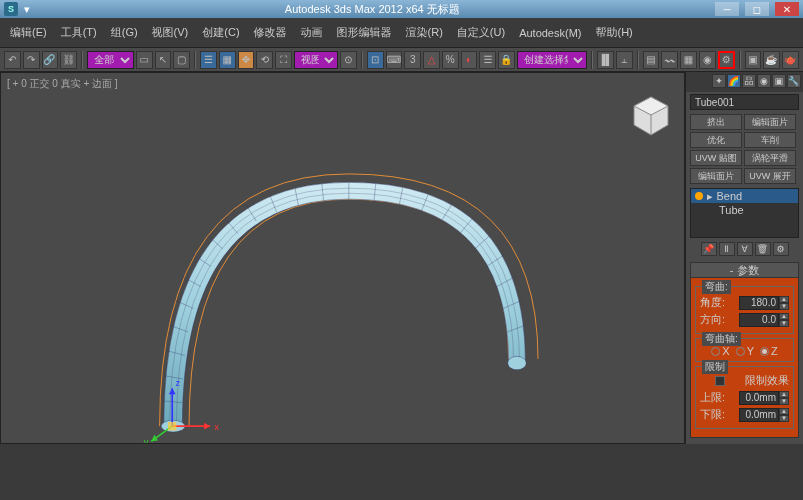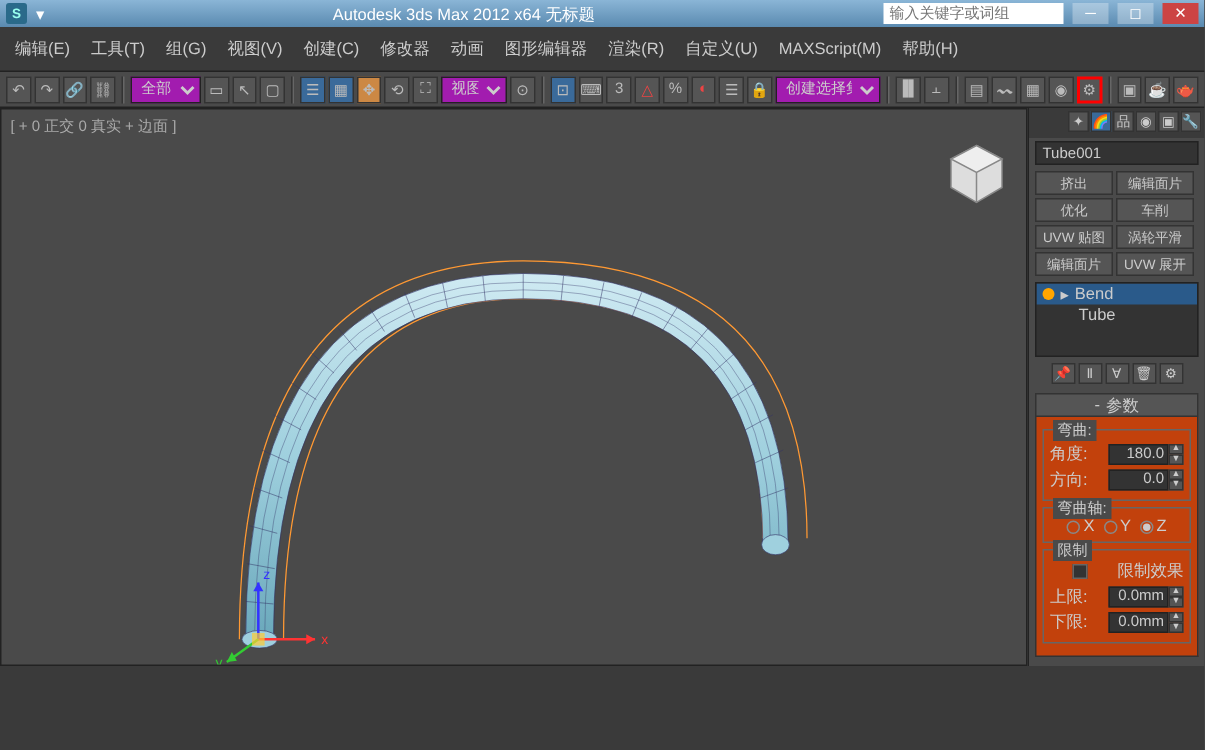--- a/index.html
+++ b/index.html
@@ -52,38 +52,37 @@
 .chk{display:flex;align-items:center;gap:20px;font-size:10px}
 .chkbox{width:10px;height:10px;background:#333;border:1px solid #666}
 </style>
 </head>
 <body>
 
 <div class="titlebar">
   <div class="appicon">S</div>
   <span style="color:#fff">▾</span>
   <div class="title">Autodesk 3ds Max 2012 x64   无标题</div>
-  <input class="search" placeholder="输入关键字或词组" style="">
   <div class="winbtn">─</div>
   <div class="winbtn">◻</div>
   <div class="winbtn" style="background:#c44">✕</div>
 </div>
 
 <div class="menubar">
   <span>编辑(E)</span>
   <span>工具(T)</span>
   <span>组(G)</span>
   <span>视图(V)</span>
   <span>创建(C)</span>
   <span>修改器</span>
   <span>动画</span>
   <span>图形编辑器</span>
   <span>渲染(R)</span>
   <span>自定义(U)</span>
-  <span>MAXScript(M)</span>
+  <span>Autodesk(M)</span>
   <span>帮助(H)</span>
 </div>
 
 <div class="toolbar">
   <div class="tbtn">↶</div>
   <div class="tbtn">↷</div>
   <div class="tbtn">🔗</div>
   <div class="tbtn">⛓</div>
   <div class="tsep"></div>
   <select class="tsel" style="width:50px"><option>全部</option></select>

